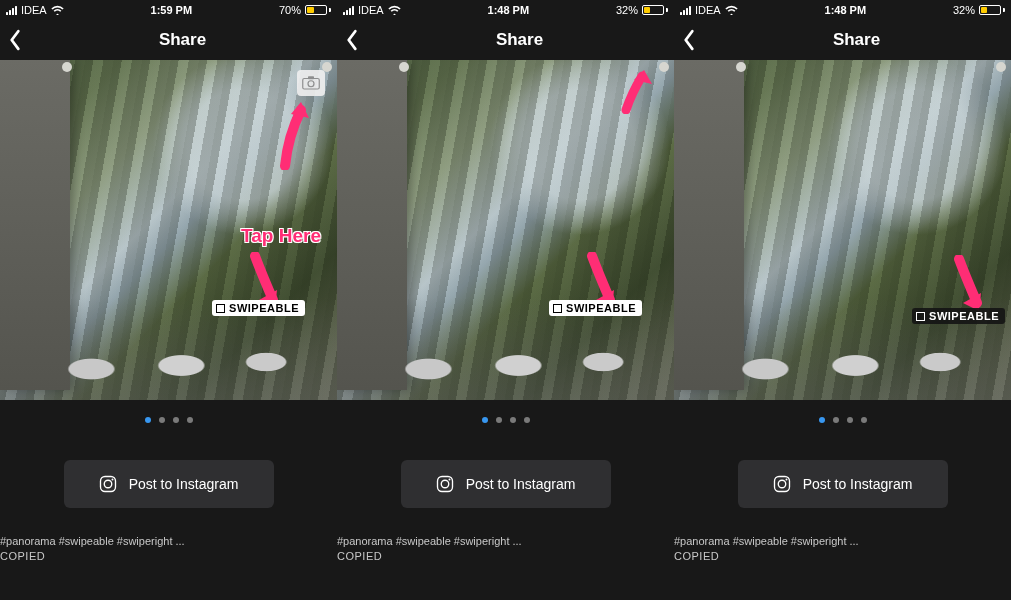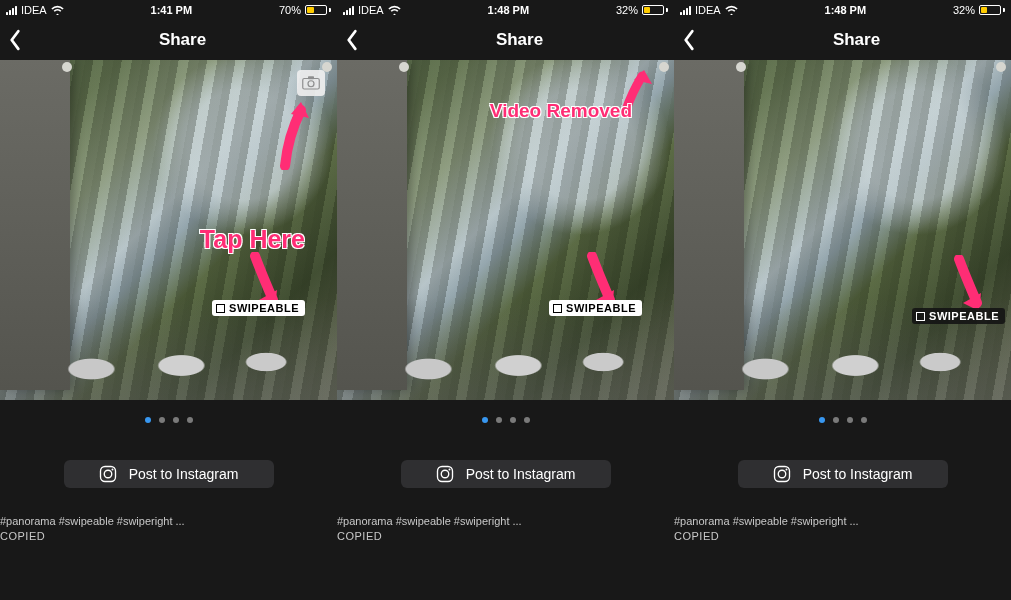--- a/index.html
+++ b/index.html
@@ -124,39 +124,39 @@
   }
   .swipeable-dark .sq{width:9px;height:9px;border:1.5px solid #fff;margin-right:4px}
 
   .anno {
     position:absolute;
     color:#ff2d75;
     font-weight:800;
     text-shadow: -1px -1px 0 #fff, 1px -1px 0 #fff, -1px 1px 0 #fff, 1px 1px 0 #fff;
     pointer-events:none;
   }
-  .anno.tap { font-size:25px; top:165px; right:32px; }
+  .anno.tap { font-size:19px; top:165px; right:16px; }
   .anno.removed { font-size:19px; top:40px; right:42px; }
 
   .arrow {
     position:absolute; pointer-events:none;
   }
   .arrow svg { display:block; }
 
   .pager {
     height: 40px;
     display:flex; align-items:center; justify-content:center; gap:8px;
     background:#181818;
   }
   .dot{width:6px;height:6px;border-radius:50%;background:#7a7a7a}
   .dot.active{background:#3897f0}
 
   .post-btn {
     margin: 20px auto 0;
-    width: 210px; height: 28px;
+    width: 210px; height: 48px;
     background:#2f2f31;
     border-radius:6px;
     display:flex; align-items:center; justify-content:center; gap:12px;
     color:#fff; font-size:14px; font-weight:500;
     cursor:pointer;
     text-align:center;
   }
   .post-btn svg{width:18px;height:18px}
 
   .hashtags {
@@ -177,21 +177,21 @@
           <span></span>
           <span></span>
           <span></span>
           <span></span>
         </span>
       <span>IDEA</span>
       <svg class="wifi-ic" viewBox="0 0 16 12">
           <path fill="#fff" d="M8 10.5a1.3 1.3 0 100 2.6 1.3 1.3 0 000-2.6zM3.2 6.8a6.8 6.8 0 019.6 0l-1.5 1.5a4.7 4.7 0 00-6.6 0zM.4 4a10.8 10.8 0 0115.2 0l-1.5 1.5a8.7 8.7 0 00-12.2 0z"></path>
         </svg>
     </div>
-    <div class="clock">1:41 PM</div>
+    <div class="clock">1:59 PM</div>
     <div class="sb-right">
       <span>70%</span>
       <span class="battery">
           <span class="batt-body">
             <span class="batt-fill"></span>
           </span>
           <span class="batt-cap"></span>
         </span>
     </div>
   </div>
@@ -291,21 +291,20 @@
   </div>
   <div class="preview">
     <div class="building"></div>
     <div class="cars"></div>
     <div class="arrow" style="top:8px; right:20px;">
       <svg width="36" height="46" viewBox="0 0 36 46">
           <path d="M8 42 C 12 30, 18 18, 24 8" fill="none" stroke="#ff2d75" stroke-width="9" stroke-linecap="round"></path>
           <path d="M26 2 L34 16 L16 12 Z" fill="#ff2d75"></path>
         </svg>
     </div>
-    <div class="anno removed">Video Removed</div>
     <div class="arrow" style="top:192px; right:52px;">
       <svg width="40" height="60" viewBox="0 0 40 60">
           <path d="M10 4 C 16 20, 22 34, 28 48" fill="none" stroke="#ff2d75" stroke-width="10" stroke-linecap="round"></path>
           <path d="M30 56 L14 48 L32 38 Z" fill="#ff2d75"></path>
         </svg>
     </div>
     <div class="swipeable-tag swipeable-light">
       <span class="sq"></span>
       <span>SWIPEABLE</span>
     </div>

